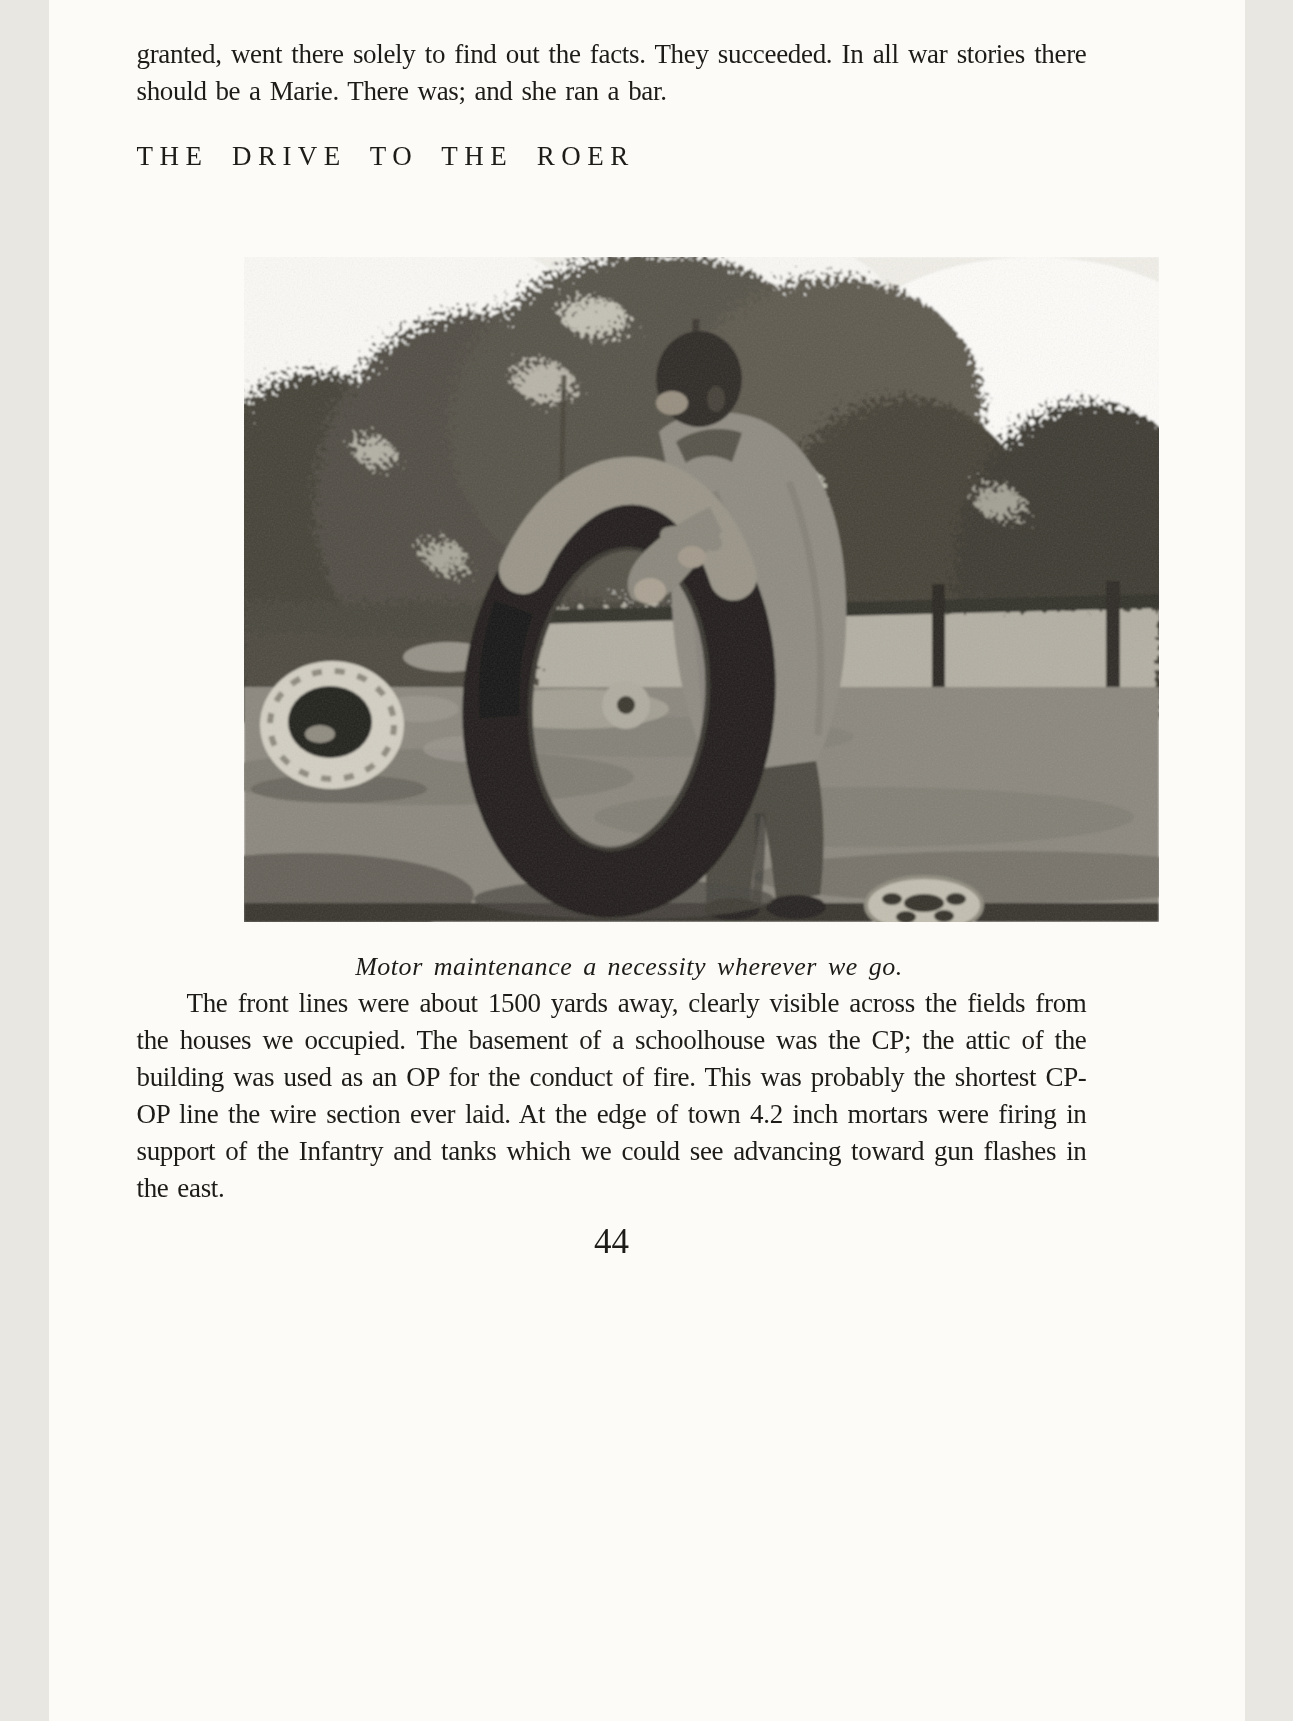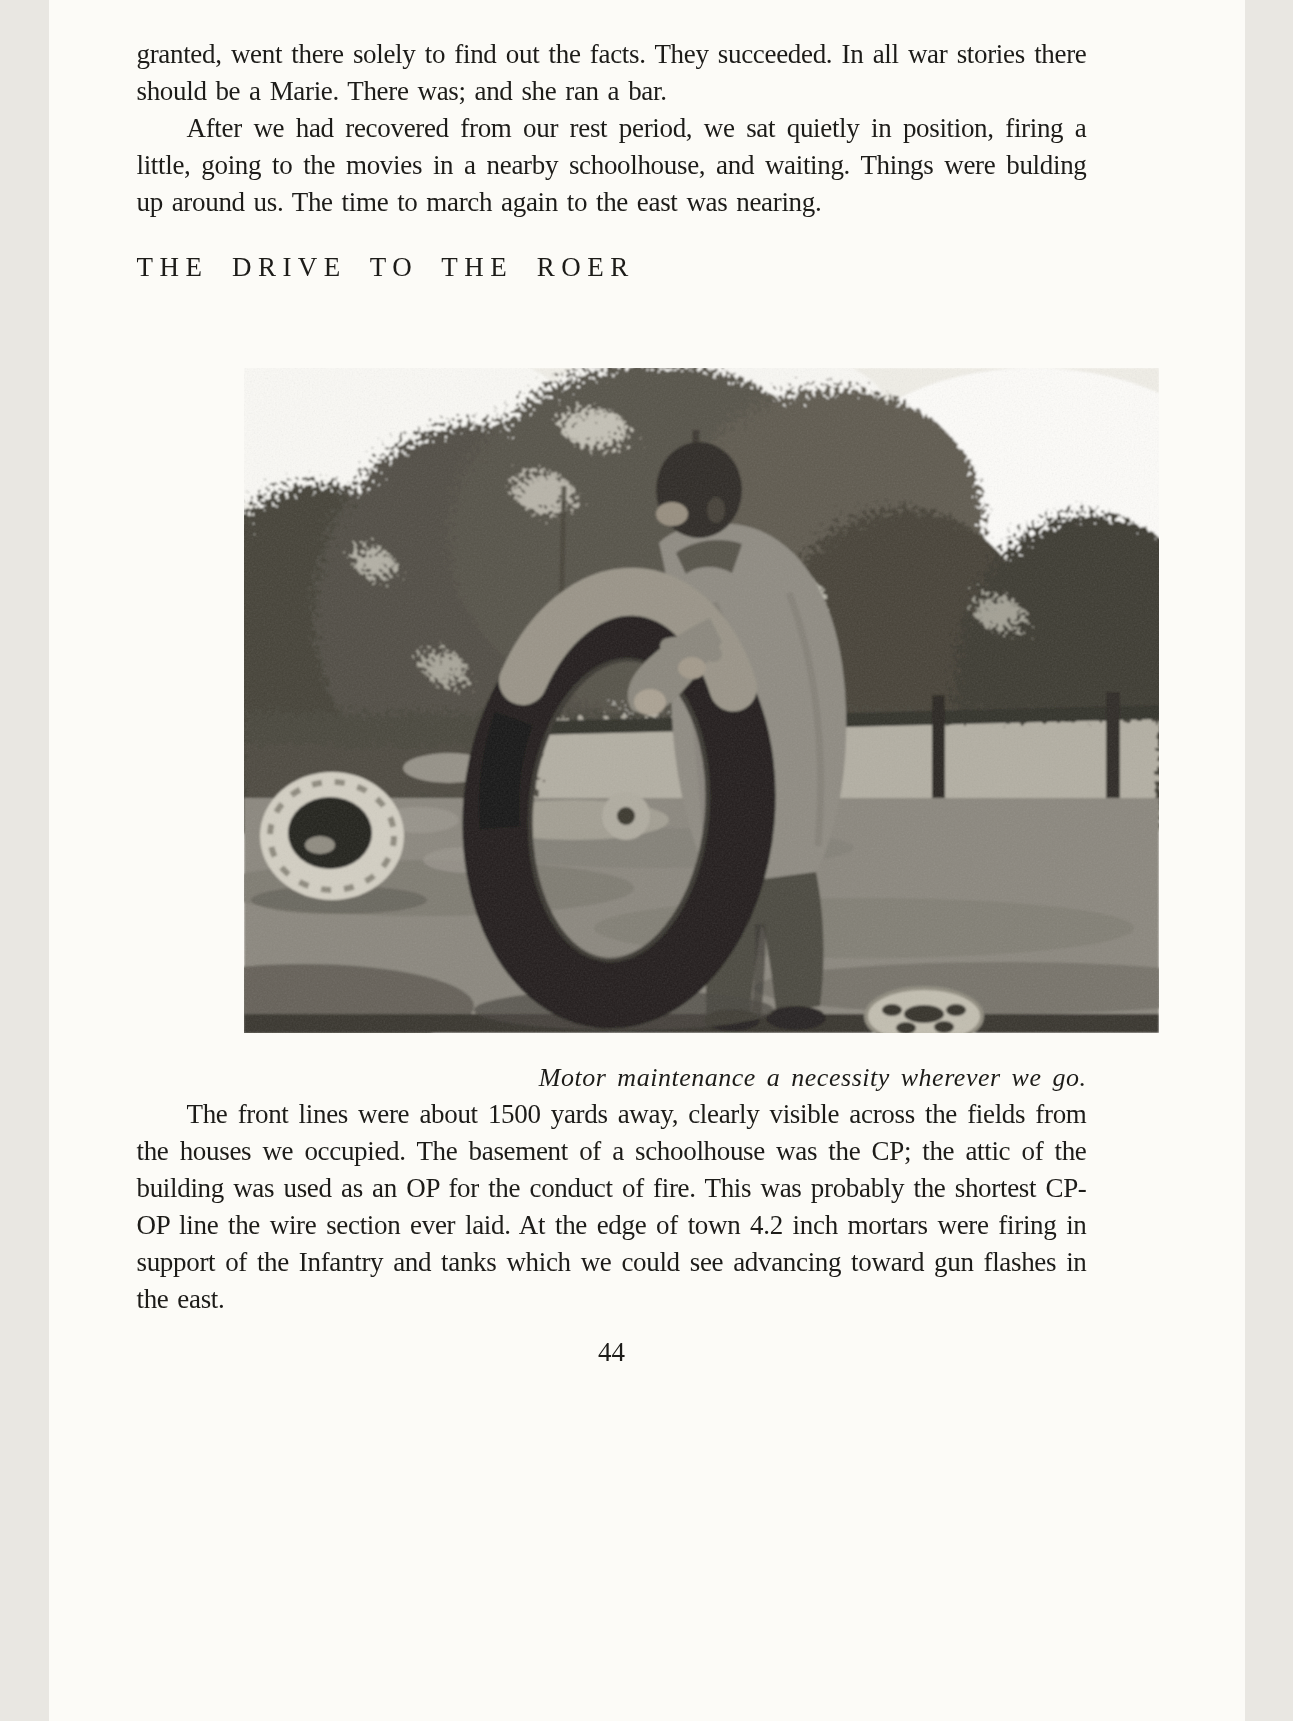--- a/index.html
+++ b/index.html
@@ -35,43 +35,42 @@
   figure{margin:82px 0 0 0;padding:0;}
   .photo-box{
     width:915px;height:665px;
     margin-left:107px;
     overflow:hidden;
   }
   figcaption{
     width:915px;
     margin:26px 0 0 107px;
     position:relative;left:-72px;
-    text-align:right;
+    text-align:center;
     font-style:italic;
     font-size:26px;
     line-height:37px;
     letter-spacing:0.02em;
     word-spacing:0.15em;
   }
   .after-figure{margin-top:42px;}
   .page-number{
     margin-top:16px;
     text-align:center;
-    font-size:27px;
+    font-size:35px;
     line-height:37px;
   }
 </style>
 </head>
 <body>
 
 <div class="sheet">
 
   <p class="body-text">granted, went there solely to find out the facts. They succeeded. In all war stories there should be a Marie. There was; and she ran a bar.</p>
 
-  <p class="body-text indent">After we had recovered from our rest period, we sat quietly in position, firing a little, going to the movies in a nearby schoolhouse, and waiting. Things were bulding up around us. The time to march again to the east was nearing.</p>
 
   <h2 class="section-heading">THE DRIVE TO THE ROER</h2>
 
 
   <figure>
     <div class="photo-box">
       <svg width="915" height="665" viewBox="0 0 915 665" xmlns="http://www.w3.org/2000/svg">
         <defs>
           <filter id="soft">
               <feGaussianBlur stdDeviation="1.1"></feGaussianBlur>

